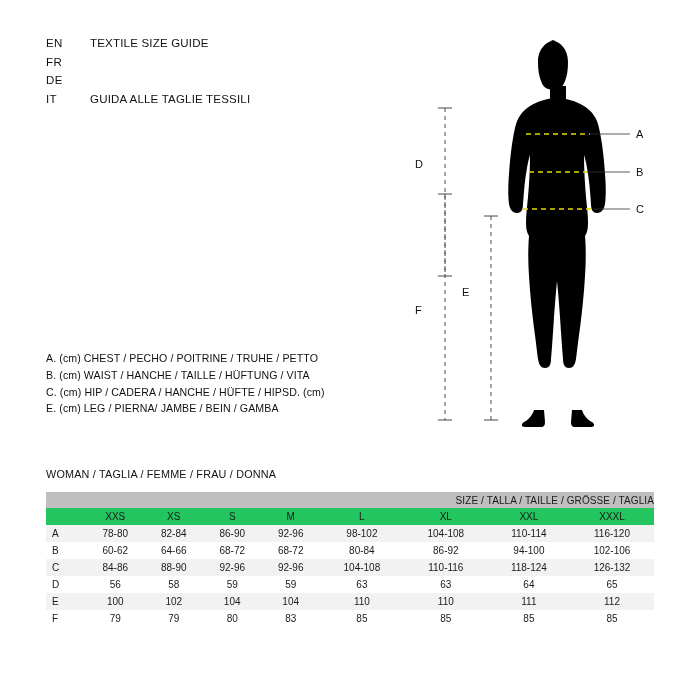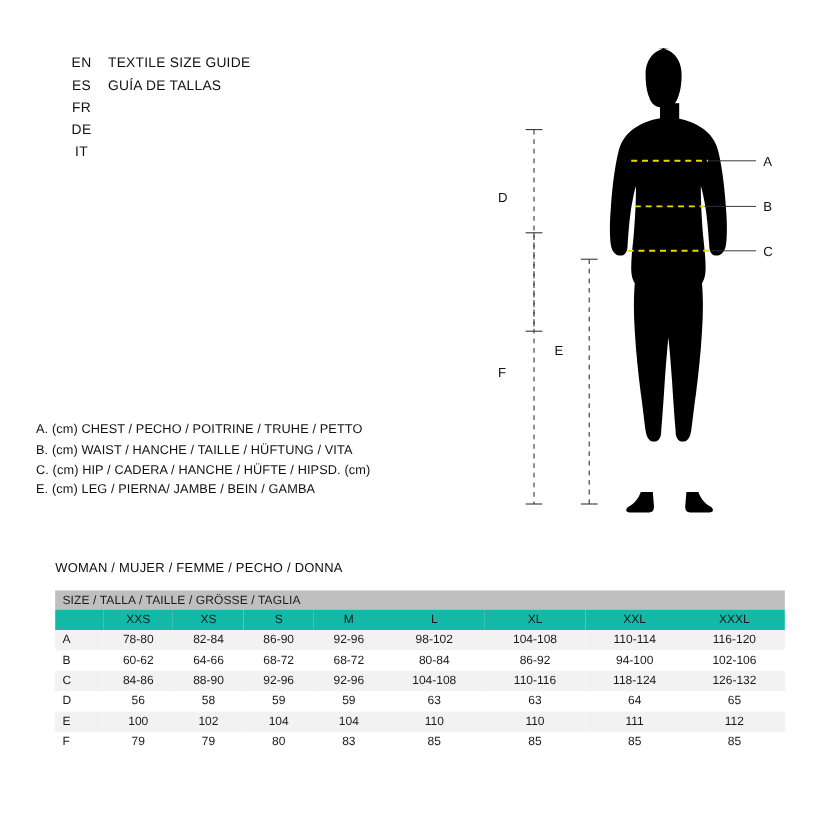--- a/index.html
+++ b/index.html
@@ -18,40 +18,39 @@
   .page {
     position: relative;
     width: 700px;
     height: 700px;
   }
 
   
   .titles {
     position: absolute;
     left: 46px;
-    top: 44px;
+    top: 34px;
     font-size: 11.5px;
     line-height: 18.6px;
-    text-align: center;
   }
   .title-row {
     display: flex;
   }
   .title-lang {
     width: 44px;
     letter-spacing: 0.4px;
   }
   .title-text {
     letter-spacing: 0.2px;
   }
 
   
   .legend {
     position: absolute;
-    left: 30px;
+    left: 46px;
     top: 350px;
     font-size: 10.6px;
     line-height: 16.8px;
     letter-spacing: 0.1px;
   }
   .legend-line { white-space: nowrap; }
 
   .woman-line {
     position: absolute;
     left: 46px;
@@ -74,28 +73,28 @@
   }
   th, td {
     padding: 0;
     height: 17px;
     font-weight: normal;
     text-align: center;
     color: #1a1a1a;
   }
   .hdr-row th {
     background: #bfbfbf;
-    text-align: left;
+    text-align: right;
     padding-left: 6px;
     font-size: 10px;
     letter-spacing: 0.1px;
     height: 16px;
   }
   .sizes-row td {
-    background: #14b8a6;
+    background: #22c55e;
     height: 17px;
   }
   tbody tr.odd td { background: #f2f2f2; }
   tbody tr.even td { background: #ffffff; }
   td.rowlabel, .sizes-row td.rowlabel {
     text-align: left;
     padding-left: 6px;
     width: 34px;
   }
 
@@ -111,44 +110,41 @@
 </style>
 </head>
 <body>
 
 <div class="page">
 
   <div class="titles">
     <div class="title-row">
       <div class="title-lang">EN</div>
       <div class="title-text">TEXTILE SIZE GUIDE</div>
-    </div>
-    <div class="title-row">
-      <div class="title-lang">ES</div>
-      <div class="title-text">GUÍA DE TALLAS</div>
     </div>
     <div class="title-row">
       <div class="title-lang">FR</div>
     </div>
     <div class="title-row">
       <div class="title-lang">DE</div>
     </div>
     <div class="title-row">
       <div class="title-lang">IT</div>
+      <div class="title-text">GUIDA ALLE TAGLIE TESSILI</div>
     </div>
   </div>
 
   <div class="legend">
     <div class="legend-line">A. (cm) CHEST / PECHO / POITRINE / TRUHE / PETTO</div>
     <div class="legend-line">B. (cm) WAIST / HANCHE / TAILLE / HÜFTUNG / VITA</div>
     <div class="legend-line">C. (cm) HIP / CADERA / HANCHE / HÜFTE / HIPSD. (cm)</div>
     <div class="legend-line">E. (cm) LEG / PIERNA/ JAMBE / BEIN / GAMBA</div>
   </div>
 
-  <div class="woman-line">WOMAN / MUJER / FEMME / PECHO / DONNA</div>
+  <div class="woman-line">WOMAN / TAGLIA / FEMME / FRAU / DONNA</div>
 
   <div class="table-wrap">
     <table>
       <thead>
         <tr class="hdr-row">
           <th colspan="9">SIZE / TALLA / TAILLE / GRÖSSE / TAGLIA</th>
         </tr>
         <tr class="sizes-row">
           <td class="rowlabel"></td>
           <td>XXS</td>

